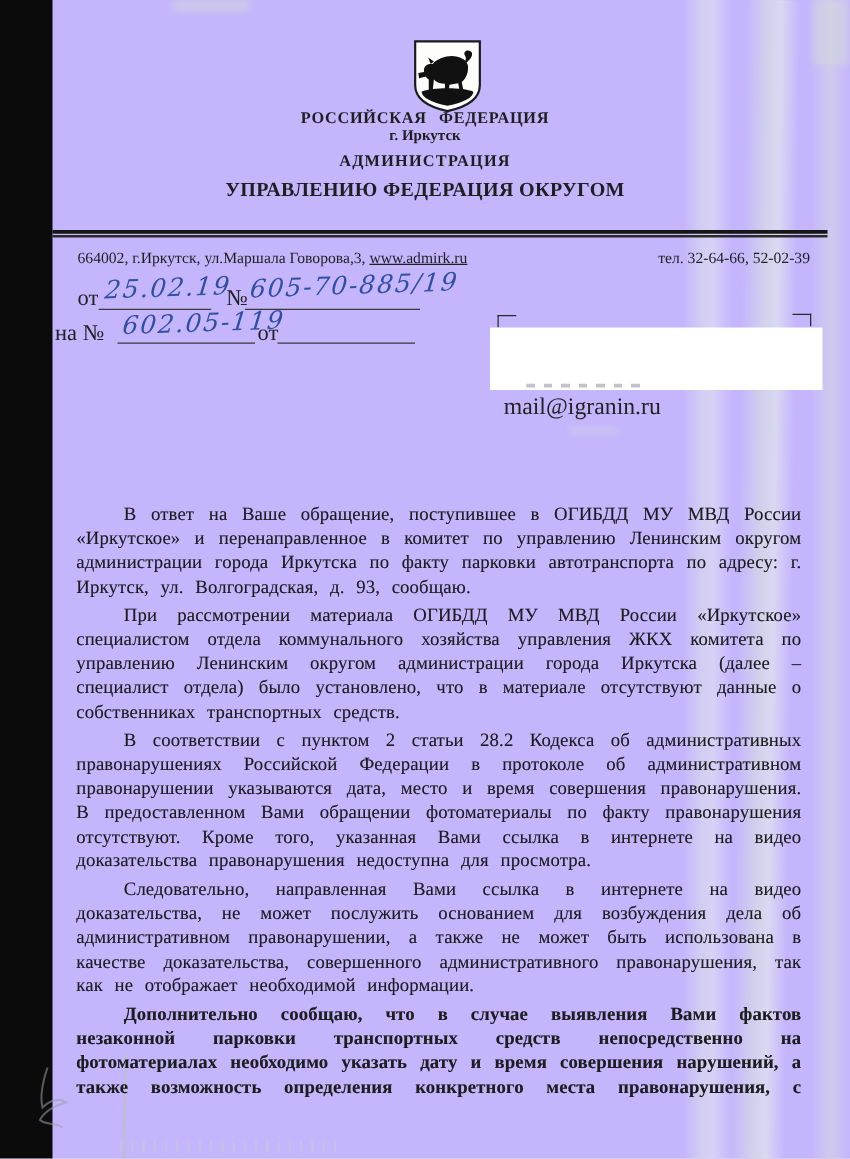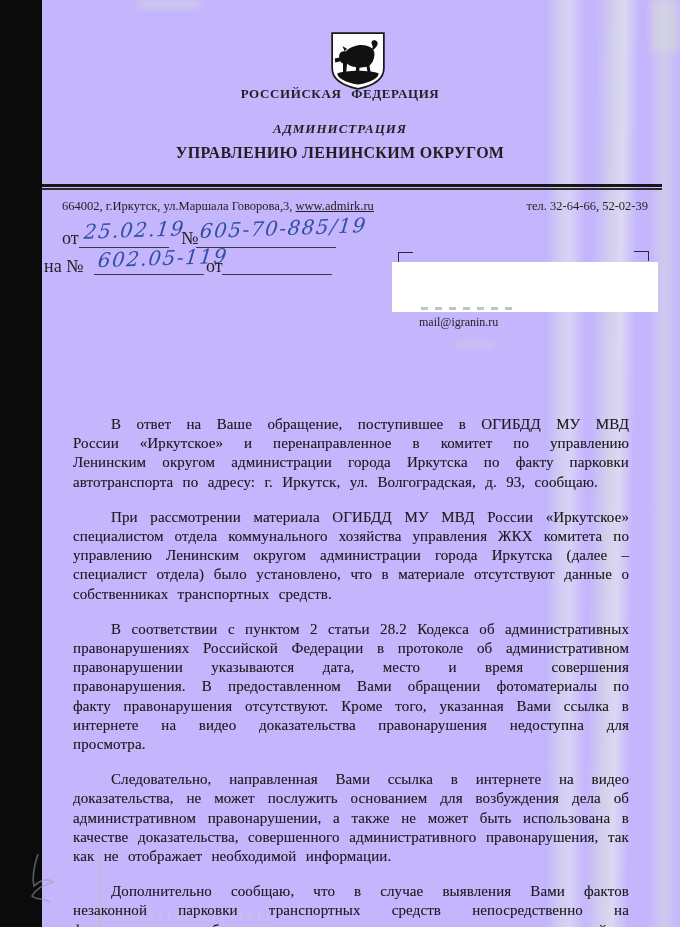--- a/index.html
+++ b/index.html
@@ -27,48 +27,48 @@
   #pencil-line{position:absolute;left:99px;top:843px;width:2px;height:84px;
     background:#bcc1c6;opacity:.8;transform:rotate(1deg);}
   #pencil-squiggle{position:absolute;left:20px;top:852px;}
   #bottom-scratches{position:absolute;left:96px;top:913px;width:175px;height:9px;opacity:.5;
     background:repeating-linear-gradient(88deg,#c9ccd0 0 2px,transparent 2px 9px);}
   
   #emblem{position:absolute;left:329px;top:31px;}
   .hdr{position:absolute;left:40px;width:600px;text-align:center;font-weight:bold;}
   #hdr-country{top:86px;font-size:13px;letter-spacing:.6px;word-spacing:6px;}
   #hdr-city{top:101px;font-size:12px;}
-  #hdr-org{top:121px;font-size:13px;letter-spacing:1px;font-style:italic;}
+  #hdr-org{top:121px;font-size:13px;letter-spacing:1px;}
   #hdr-title{top:143px;font-size:16px;line-height:19px;letter-spacing:.3px;}
   #rule{position:absolute;left:42px;top:184px;width:620px;}
   #rule .r1{height:3px;background:#161617;margin-bottom:1px;}
   #rule .r2{height:2px;background:#2a2a2b;}
   
   #contact{position:absolute;left:62px;top:199px;width:586px;display:flex;
     justify-content:space-between;font-size:12.5px;gap:48px;}
   #contact .site{text-decoration:underline;}
   .reflabel{position:absolute;font-size:18px;color:#222;}
   .hand{position:absolute;font-family:"DejaVu Serif",serif;font-style:italic;
     color:#2f4fa2;font-size:20px;letter-spacing:1.5px;white-space:nowrap;
     transform:rotate(-2deg) skewX(-8deg);}
   .uline{position:absolute;height:1.4px;background:#3a3a3c;}
   
   .bracket{position:absolute;width:14px;height:9px;border-top:1.6px solid #2a2a2b;}
   #br-tl{left:398px;top:252px;border-left:1.6px solid #2a2a2b;}
   #br-tr{left:634px;top:251px;border-right:1.6px solid #2a2a2b;}
   #redact-box{position:absolute;left:392px;top:262px;width:266px;height:50px;background:#ffffff;}
   #redact-remnant{position:absolute;left:421px;top:307px;width:92px;height:3px;opacity:.55;
     background:repeating-linear-gradient(90deg,#8d939a 0 7px,transparent 7px 14px);}
-  #email{position:absolute;left:419px;top:315px;font-size:12px;color:#232324;}
+  #email{position:absolute;left:403px;top:315px;font-size:19px;color:#232324;}
   
   #body-text{position:absolute;left:57px;top:399px;width:588px;
     font-size:15px;line-height:19.2px;text-align:justify;color:#1d1d1f;
     word-spacing:5.5px;letter-spacing:.1px;text-shadow:0 0 .5px rgba(45,45,48,.45);}
-  #body-text p{margin:16px;text-indent:38px;}
-  #body-text p.last{text-align-last:justify;}
+  #body-text p{margin:4px;text-indent:38px;}
+  #body-text p.last{text-align-last:justify;font-weight:bold;}
 </style>
 </head>
 <body>
 
 <div id="page">
 
   <div class="streak s1"></div>
   <div class="streak s2"></div>
   <div class="streak s3"></div>
   <div class="smudge sm1"></div>
@@ -90,23 +90,24 @@
                L40.5,41 L37.5,41 L36.3,34.5 L29.5,35.5 L29,41 L26,41 L26,34.8
                C22.5,34.8 19.5,33.8 17.5,31.5 L16.5,40.5 L13.5,40.5 L13.5,31.5
                C11.5,30.5 10.4,28.5 10,26 Z"></path>
       <path d="M42,19 C46,16 49,11.5 45.5,9.5 C42.5,8 40,10.5 41.5,13 C42.5,14.5 42.5,16.5 41,18 Z"></path>
       <path d="M15,19.5 L13,14.5 L17.5,17.5 Z"></path>
       <path d="M5.5,26.5 L14,25 L14.5,28.5 L6,30.5 Z"></path>
     </g>
   </svg>
 
   <div class="hdr" id="hdr-country">РОССИЙСКАЯ ФЕДЕРАЦИЯ</div>
+  <div class="hdr" id="hdr-city">г. Иркутск</div>
   <div class="hdr" id="hdr-org">АДМИНИСТРАЦИЯ</div>
   <div class="hdr" id="hdr-title">
-    <div>УПРАВЛЕНИЮ ЛЕНИНСКИМ ОКРУГОМ</div>
+    <div>УПРАВЛЕНИЮ ФЕДЕРАЦИЯ ОКРУГОМ</div>
   </div>
   <div id="rule">
     <div class="r1"></div>
       <div class="r2"></div>
   </div>
 
   <div id="contact">
     <span>
       <span>664002, г.Иркутск, ул.Маршала Говорова,3, </span><span class="site">www.admirk.ru</span>
     </span>

